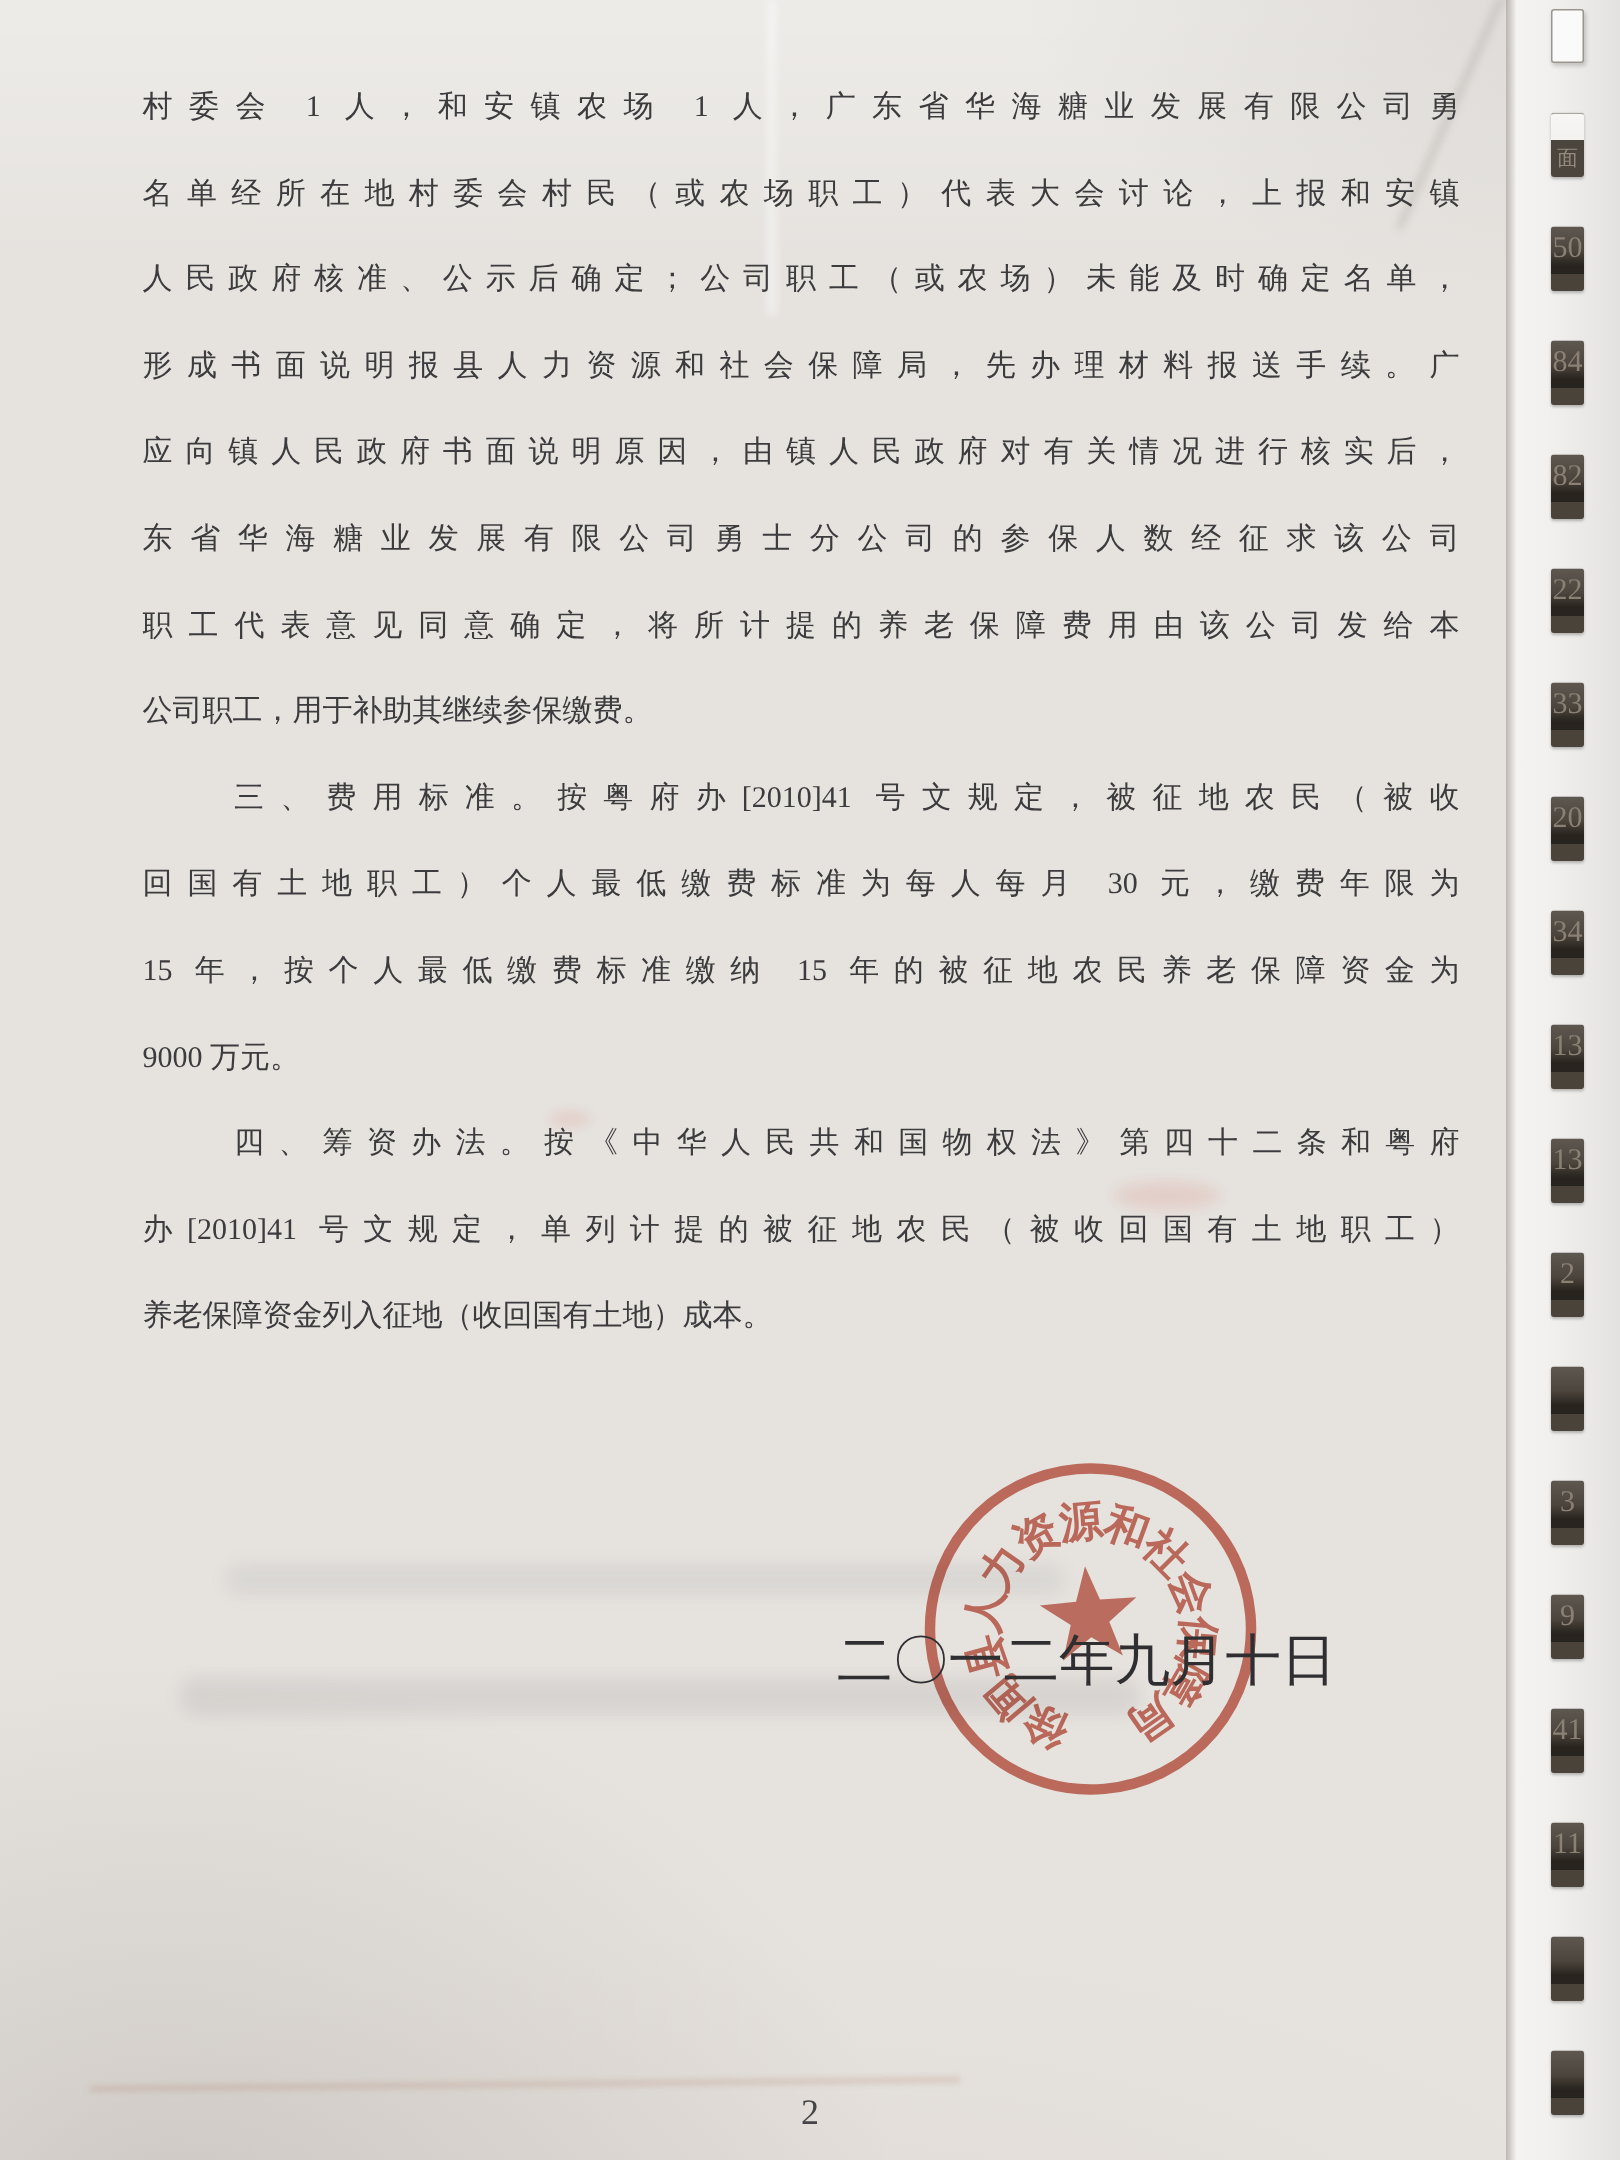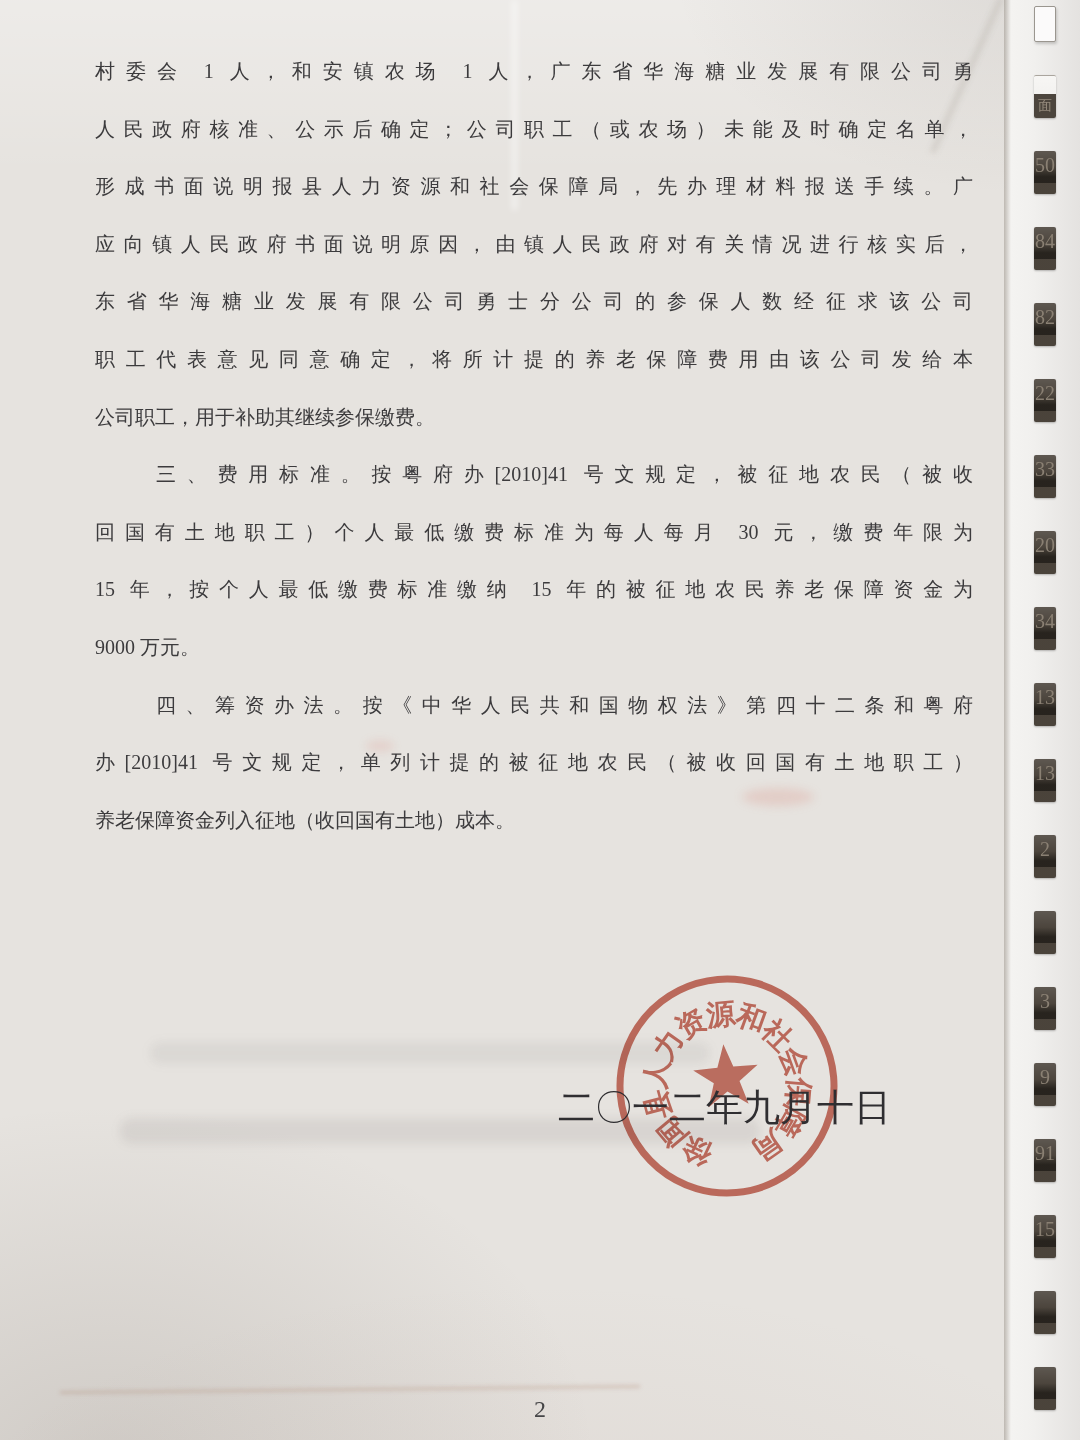--- a/index.html
+++ b/index.html
@@ -93,20 +93,21 @@
 <div class="fx crease-v"></div>
 <div class="fx crease-d"></div>
 <div class="fx crease-h"></div>
 <div class="fx ghost1"></div>
 <div class="fx ghost2"></div>
 <div class="fx smudge1"></div>
 <div class="fx smudge2"></div>
 
 <div class="body-text">
   <div class="line">村委会 1 人，和安镇农场 1 人，广东省华海糖业发展有限公司勇</div>
+  <div class="line">名单经所在地村委会村民（或农场职工）代表大会讨论，上报和安镇</div>
   <div class="line">人民政府核准、公示后确定；公司职工（或农场）未能及时确定名单，</div>
   <div class="line">形成书面说明报县人力资源和社会保障局，先办理材料报送手续。广</div>
   <div class="line">应向镇人民政府书面说明原因，由镇人民政府对有关情况进行核实后，</div>
   <div class="line">东省华海糖业发展有限公司勇士分公司的参保人数经征求该公司</div>
   <div class="line">职工代表意见同意确定，将所计提的养老保障费用由该公司发给本</div>
   <div class="line end">公司职工，用于补助其继续参保缴费。</div>
   <div class="line indent">三、费用标准。按粤府办[2010]41 号文规定，被征地农民（被收</div>
   <div class="line">回国有土地职工）个人最低缴费标准为每人每月 30 元，缴费年限为</div>
   <div class="line">15 年，按个人最低缴费标准缴纳 15 年的被征地农民养老保障资金为</div>
   <div class="line end">9000 万元。</div>
@@ -149,18 +150,18 @@
     <div class="tab">22</div>
     <div class="tab">33</div>
     <div class="tab">20</div>
     <div class="tab">34</div>
     <div class="tab">13</div>
     <div class="tab">13</div>
     <div class="tab">2</div>
     <div class="tab"></div>
     <div class="tab">3</div>
     <div class="tab">9</div>
-    <div class="tab">91</div>
-    <div class="tab">15</div>
+    <div class="tab">41</div>
+    <div class="tab">11</div>
     <div class="tab"></div>
     <div class="tab"></div>
   </div>
 </div>
 
 </body></html>

